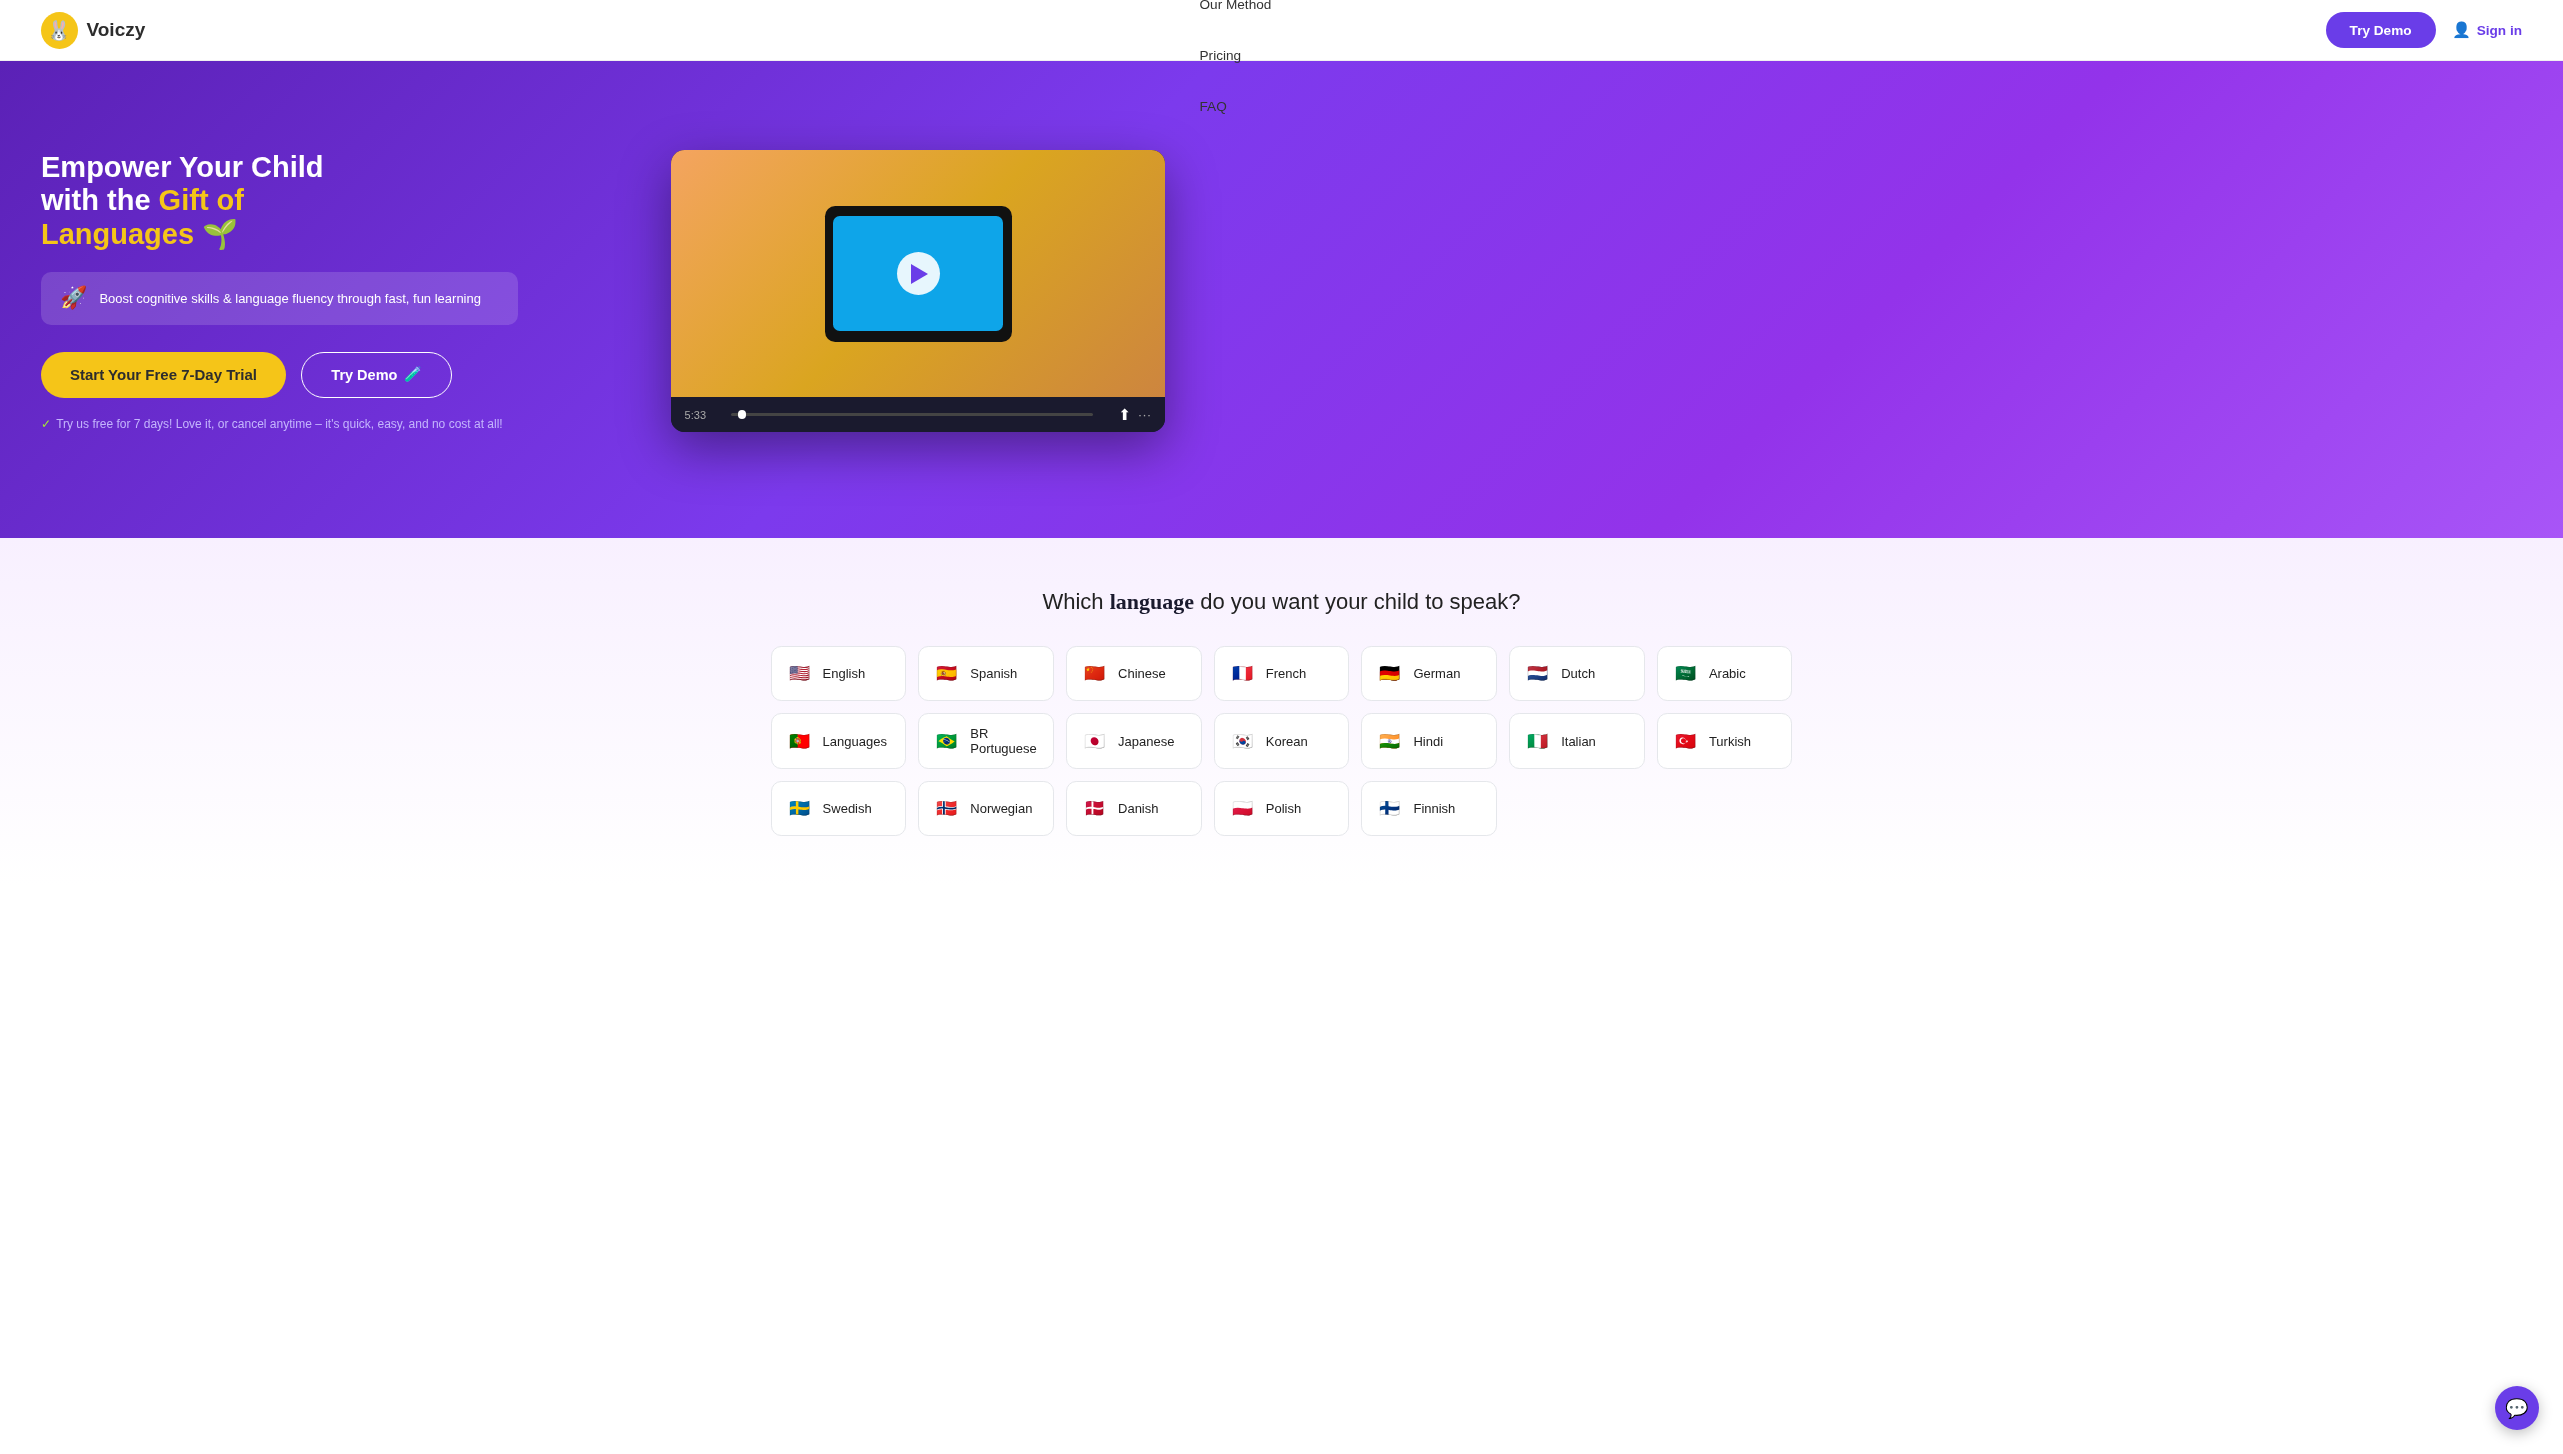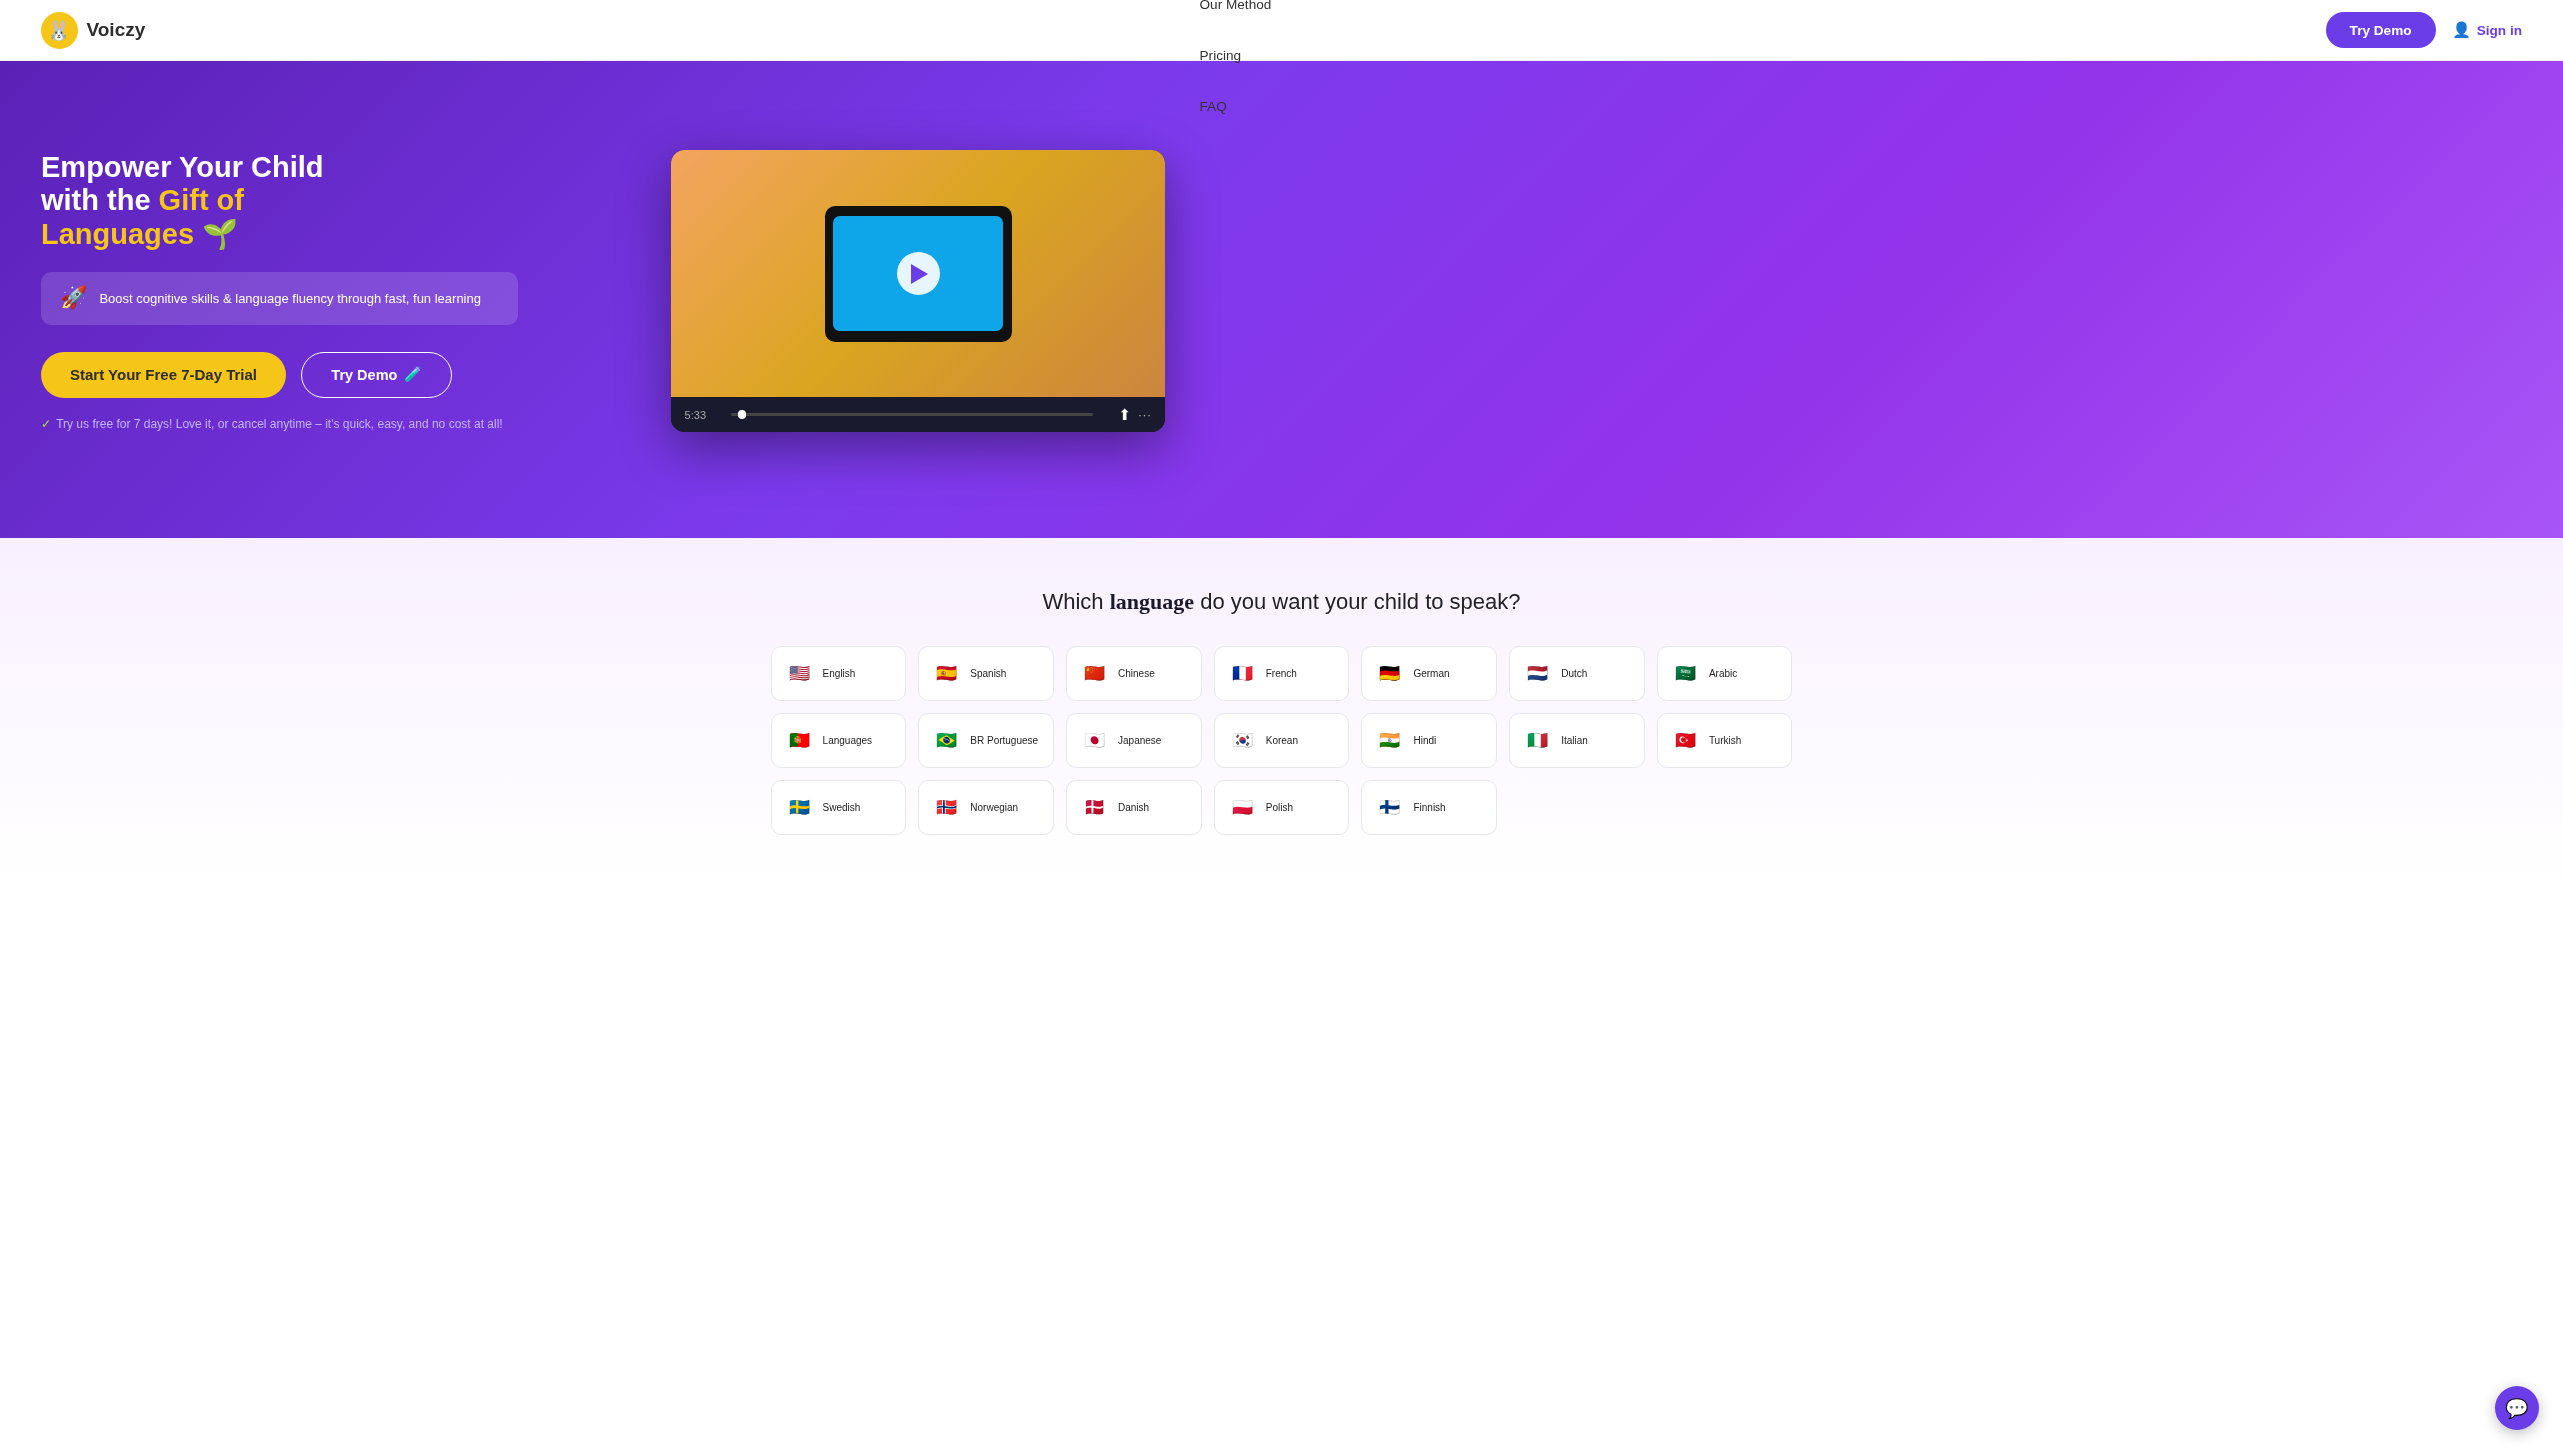--- a/index.html
+++ b/index.html
@@ -290,21 +290,21 @@
       width: 29px;
       height: 29px;
       border-radius: 50%;
       display: flex;
       align-items: center;
       justify-content: center;
       font-size: 17px;
       flex-shrink: 0;
     }
     .lang-name {
-      font-size: 10px;
+      font-size: 13px;
       font-weight: 500;
       color: #222;
     }
 
     
     .chat-bubble {
       position: fixed;
       bottom: 24px;
       right: 24px;
       width: 44px;

